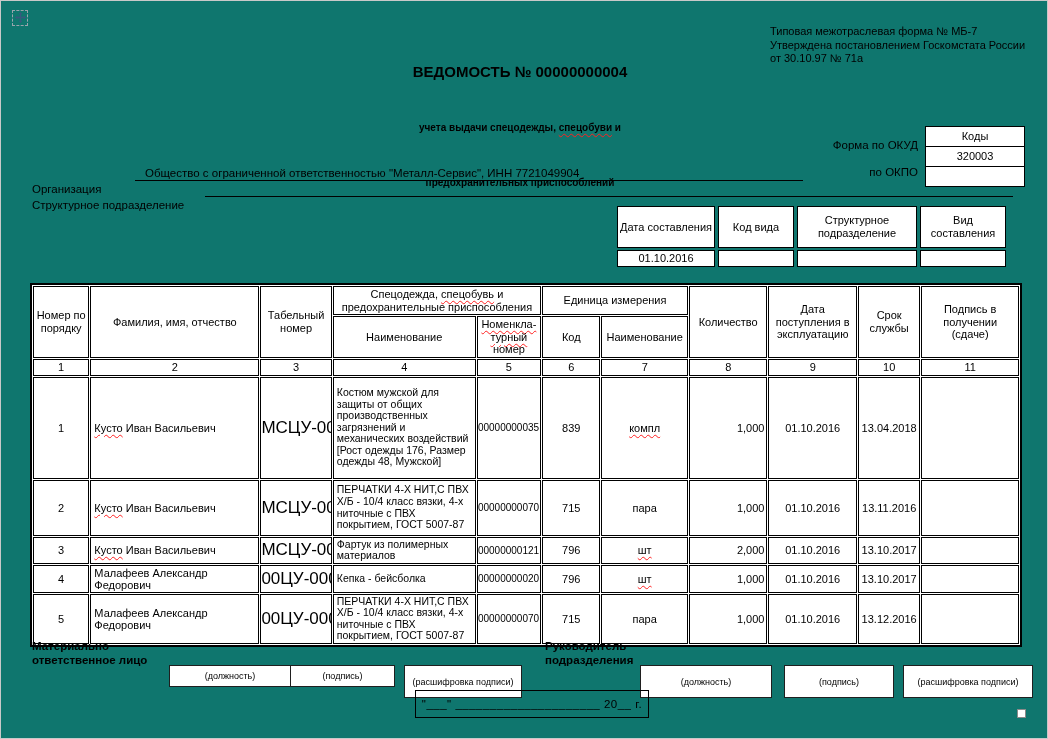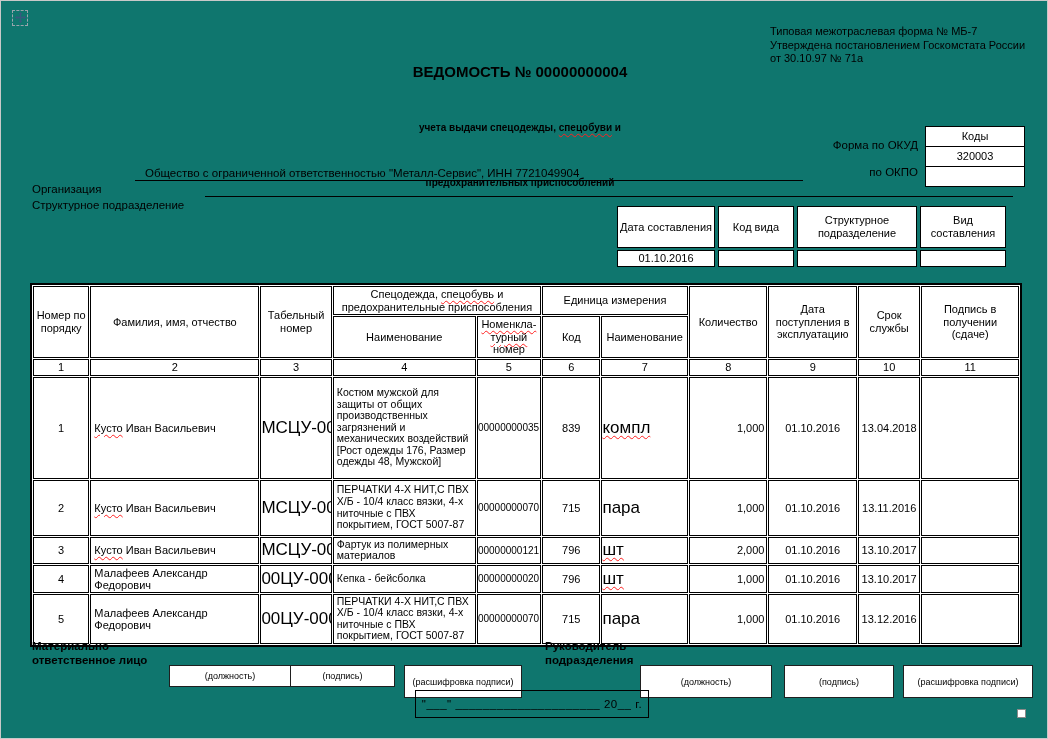--- a/index.html
+++ b/index.html
@@ -36,21 +36,21 @@
   table.main { position:absolute; left:30px; top:283px; width:992px;
           border-collapse:separate; border-spacing:1px; table-layout:fixed; border:2px solid #000; background:#fff; }
   table.main th, table.main td { border:1px solid #000; overflow:hidden; vertical-align:middle; background:#fff; }
   table.main th { font-weight:normal; text-align:center; font-size:11px; line-height:12.5px; padding:1px 2px; }
   td.c-num   { text-align:center; font-size:11px; }
   td.c-fio   { text-align:left; font-size:11px; line-height:12px; padding:1px 2px 1px 3px; }
   td.c-tab   { text-align:right; font-size:17px; padding-right:1px; }
   td.c-name  { text-align:left; font-size:10.5px; line-height:11.6px; padding:1px 1px 1px 3px; }
   td.c-nomen { text-align:right; font-size:10px; padding-right:1px; }
   td.c-code  { text-align:center; font-size:11px; }
-  td.c-unit  { text-align:left; font-size:17px; }
+  td.c-unit  { text-align:center; font-size:11px; }
   td.c-qty   { text-align:right; font-size:11px; padding-right:2px; }
   td.c-date  { text-align:center; font-size:11px; }
   td.c-sign  { }
 
   .foot-label { position:absolute; font-weight:bold; font-size:11.5px; line-height:14px; white-space:pre-line; }
   .sig-pair { position:absolute; display:flex; }
   .sig-cell { border:1px solid #1f1f1f; height:22px; font-size:9px; color:#000;
           display:flex; align-items:center; justify-content:center; background:#fff; }
   .sig-cell + .sig-cell { border-left:none; }
   .sig-box { position:absolute; border:1px solid #1f1f1f; height:33px; font-size:9px;

